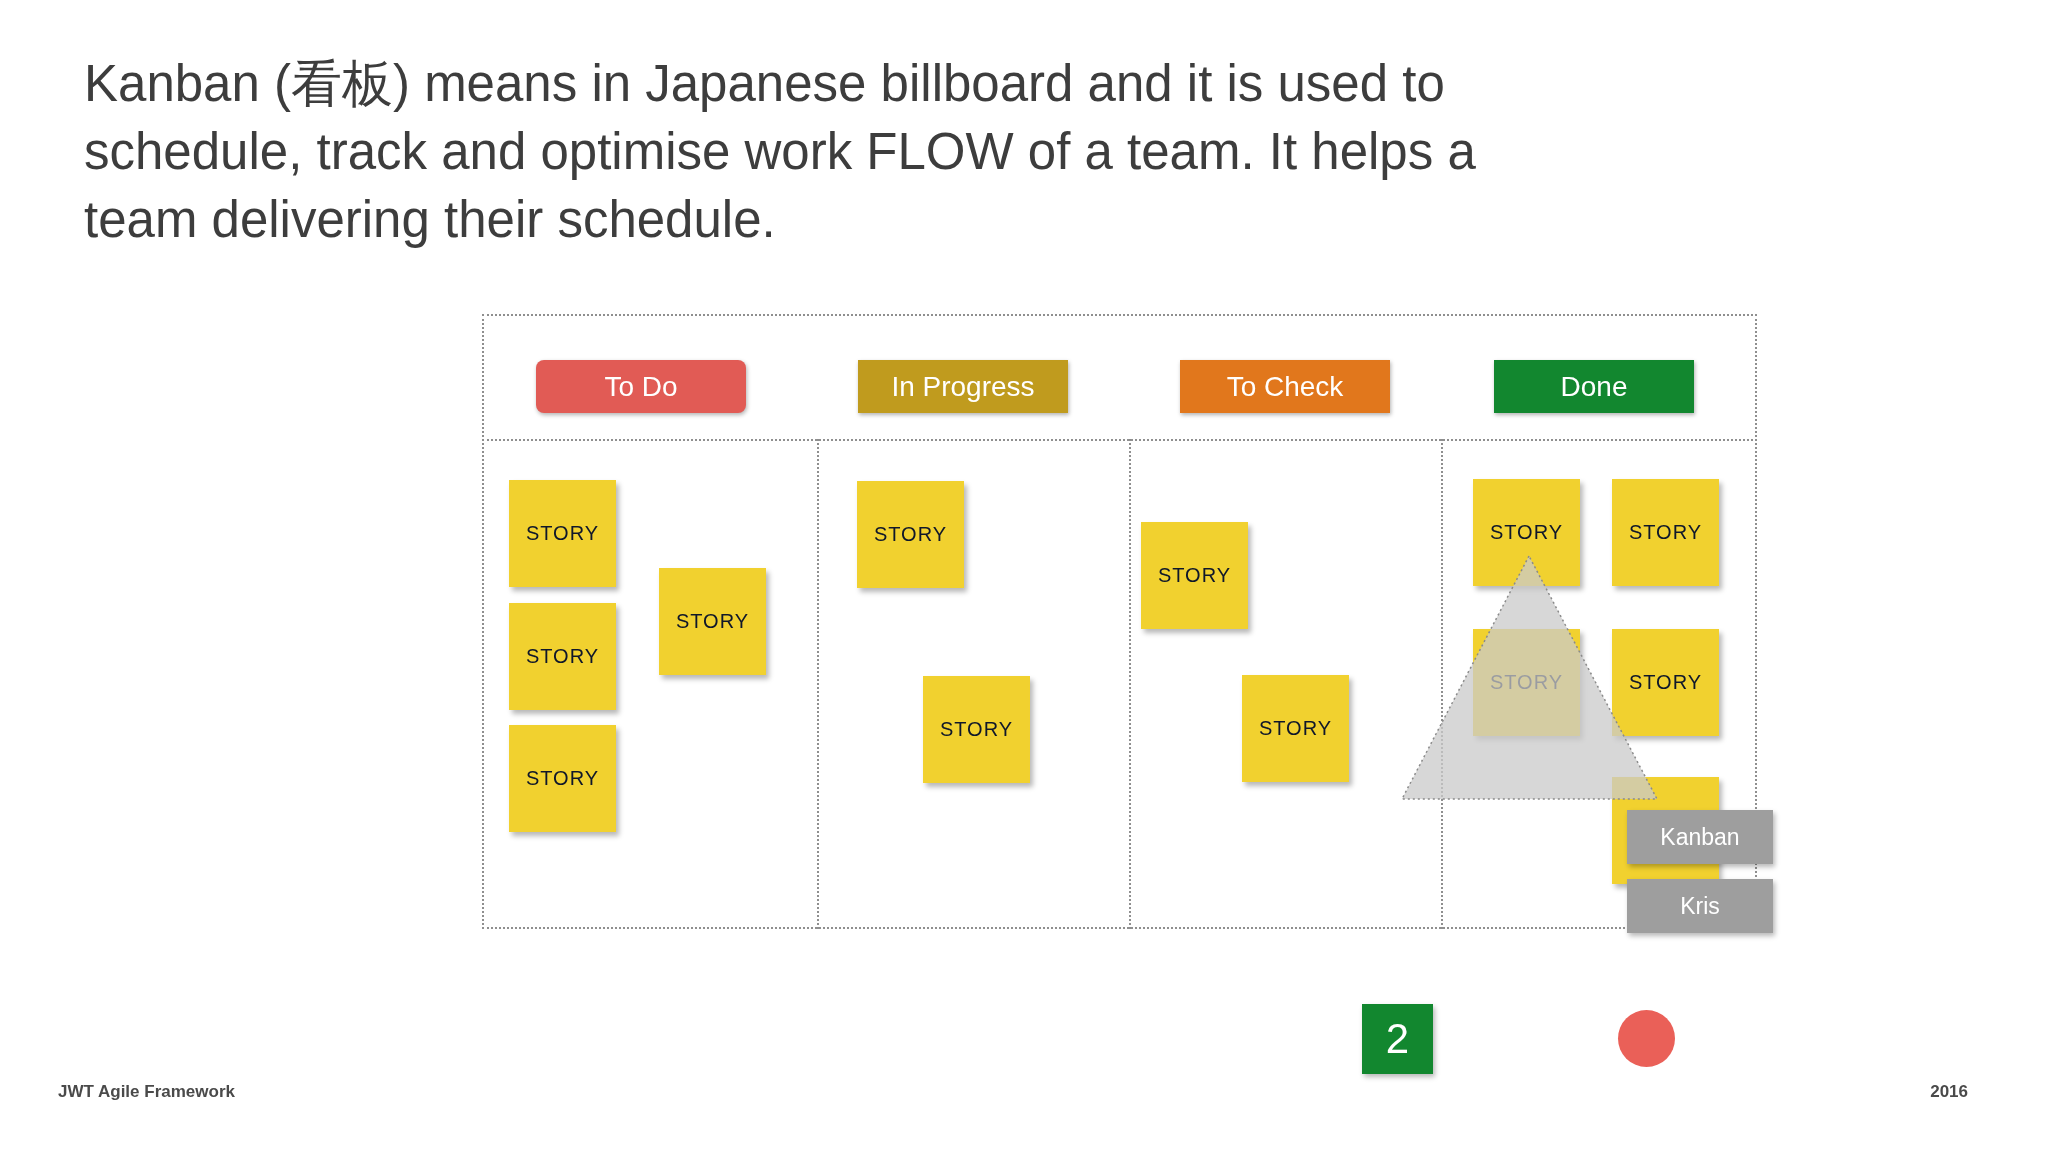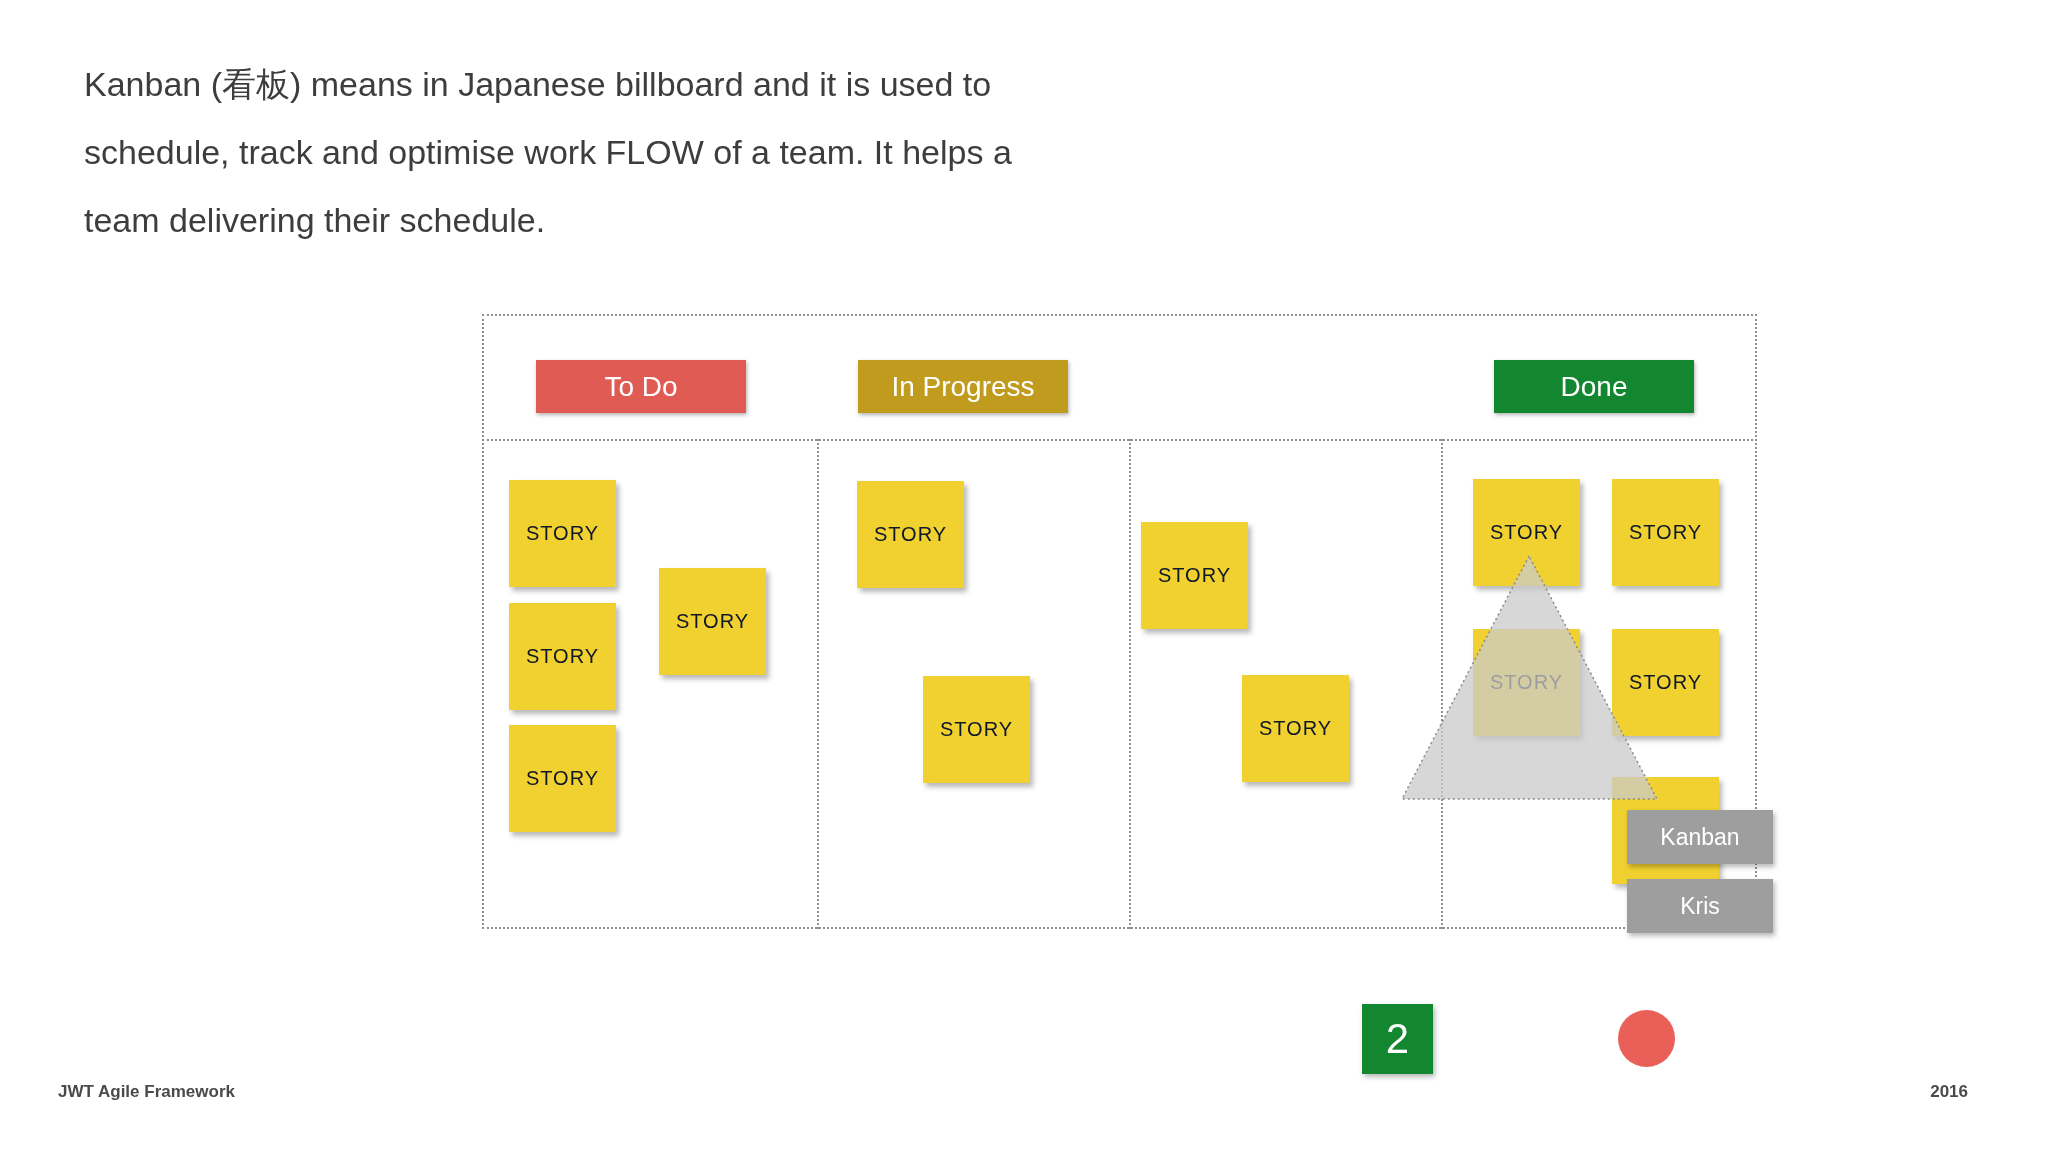--- a/index.html
+++ b/index.html
@@ -1,36 +1,36 @@
 <!DOCTYPE html>
 <html><head>
 <meta charset="utf-8">
 <style>
   html,body{margin:0;padding:0;background:#fff;}
   #canvas{position:relative;width:2048px;height:1152px;background:#ffffff;overflow:hidden;
           font-family:"Liberation Sans", sans-serif;}
 
   
   .title{position:absolute;left:84px;top:50px;width:1460px;color:#3d3d3d;
-         font-size:34px;line-height:68px;font-weight:300;letter-spacing:0;}
+         font-size:51px;line-height:68px;font-weight:300;letter-spacing:0;}
 
   
   .board-outline{position:absolute;left:482px;top:314px;width:1275px;height:615px;
                  border:2px dotted #8f8f8f;box-sizing:border-box;z-index:1;}
   .header-divider{position:absolute;left:482px;top:439px;width:1275px;height:0;
                   border-top:2px dotted #8f8f8f;z-index:1;}
   .col-divider{position:absolute;top:439px;height:490px;width:0;
                border-left:2px dotted #8f8f8f;z-index:1;}
   #div1{left:817px;} #div2{left:1129px;} #div3{left:1441px;}
 
   
   .chip{position:absolute;top:360px;height:53px;display:flex;align-items:center;
         justify-content:center;color:#fff;font-size:28px;z-index:2;
         box-shadow:1px 2px 4px rgba(0,0,0,0.30);}
-  #chip-todo{left:536px;width:210px;}
+  #chip-todo{left:536px;width:210px;border-radius:8px;}
   #chip-inprogress{left:858px;width:210px;}
   #chip-tocheck{left:1180px;width:210px;}
   #chip-done{left:1494px;width:200px;}
 
   
   .kanban-chip{position:absolute;left:155px;top:597px;width:208px;height:51px;
                display:flex;align-items:center;justify-content:center;color:#fff;
                font-size:29px;z-index:2;box-shadow:1px 2px 4px rgba(0,0,0,0.30);}
 
   
@@ -91,20 +91,23 @@
   <div class="col-divider" id="div1"></div>
   <div class="col-divider" id="div2"></div>
   <div class="col-divider" id="div3"></div>
 
   <div class="chip" id="chip-todo" style="background:#E15B55">
     <span>To Do</span>
   </div>
   <div class="chip" id="chip-inprogress" style="background:#C09B1E">
     <span>In Progress</span>
   </div>
+  <div class="chip" id="chip-tocheck" style="background:#E1771C">
+    <span>To Check</span>
+  </div>
   <div class="chip" id="chip-done" style="background:#12872F">
     <span>Done</span>
   </div>
 
 
   <div class="note" id="td1" style="background:#F1D12F">
     <span>STORY</span>
     </div>
   <div class="note" id="td2" style="background:#F1D12F">
     <span>STORY</span>

